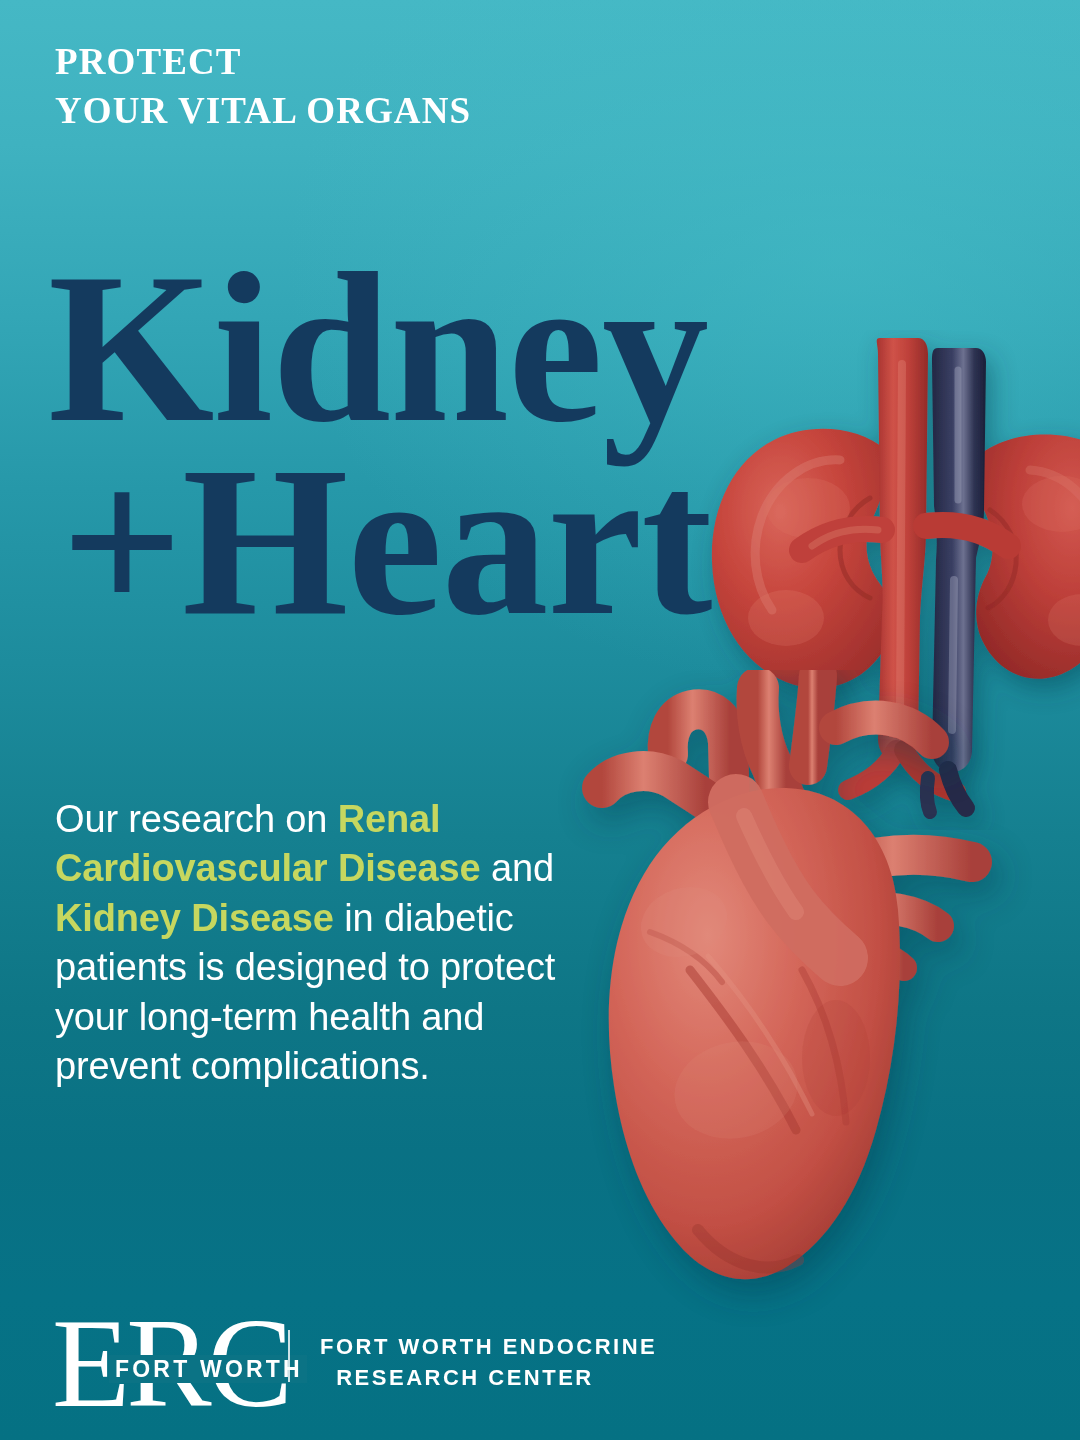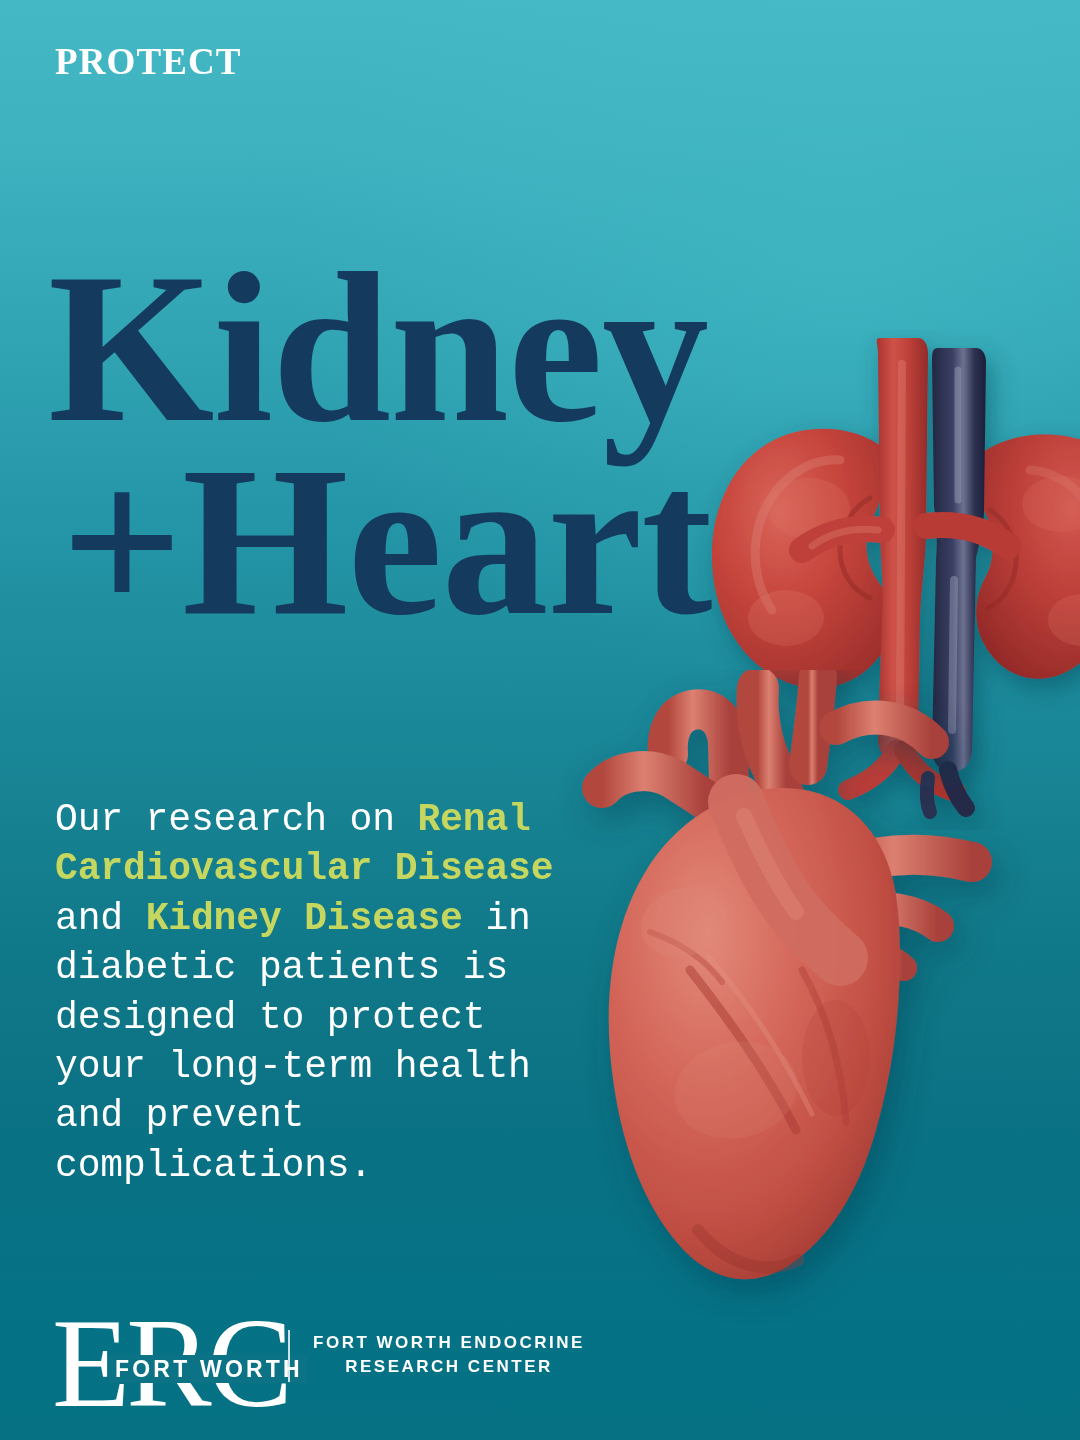--- a/index.html
+++ b/index.html
@@ -62,21 +62,20 @@
   
   .body-copy {
     position:absolute;
     left:55px; top:795px;
     width:520px;
     color:#ffffff;
     font-size:38px;
     font-weight:400;
     line-height:1.30;
     letter-spacing:-0.15px;
-    font-family:Liberation Mono, monospace;
   }
   .hl { color:#c6d75f; font-weight:700; }
 
   
   .logo {
     position:absolute;
     left:52px; top:1305px;
     width:560px; height:105px;
   }
   .logo-erc {
@@ -101,25 +100,25 @@
     line-height:1.05;
   }
   .logo-divider {
     position:absolute;
     left:236px; top:25px;
     width:2px; height:52px;
     background:rgba(255,255,255,0.80);
   }
   .logo-wordmark {
     position:absolute;
-    left:252px; top:26px;
+    left:268px; top:26px;
     width:290px;
     text-align:center;
     color:#ffffff;
-    font-size:17px;
+    font-size:22px;
     font-weight:700;
     letter-spacing:2.5px;
     line-height:1.42;
   }
   .wm-line { display:block; white-space:nowrap; }
 
   
   .art { position:absolute; inset:0; pointer-events:none; }
   .art svg { position:absolute; }
 
@@ -254,20 +253,21 @@
         <ellipse cx="196" cy="420" rx="62" ry="48" fill="#e08a7a" opacity="0.18" transform="rotate(-12 196 420)"></ellipse>
         <ellipse cx="296" cy="388" rx="34" ry="58" fill="#a63a31" opacity="0.16"></ellipse>
 
         <path d="M158 560 C188 596 226 606 258 590" fill="none" stroke="#8e2f29" stroke-width="12" stroke-linecap="round" opacity="0.30"></path>
       </g>
     </svg>
   </div>
 
   <div class="eyebrow">
     <span class="eyebrow-line">PROTECT</span>
+    <span class="eyebrow-line">YOUR VITAL ORGANS</span>
   </div>
 
   <h1 class="headline">
     <span class="headline-line l1">Kidney</span>
     <span class="headline-line l2">+Heart</span>
   </h1>
 
   <p class="body-copy"><span>Our research on </span><span class="hl">Renal Cardiovascular Disease</span><span> and </span><span class="hl">Kidney Disease</span><span> in diabetic patients is designed to protect your long-term health and prevent complications.</span></p>
 
   <div class="logo">

